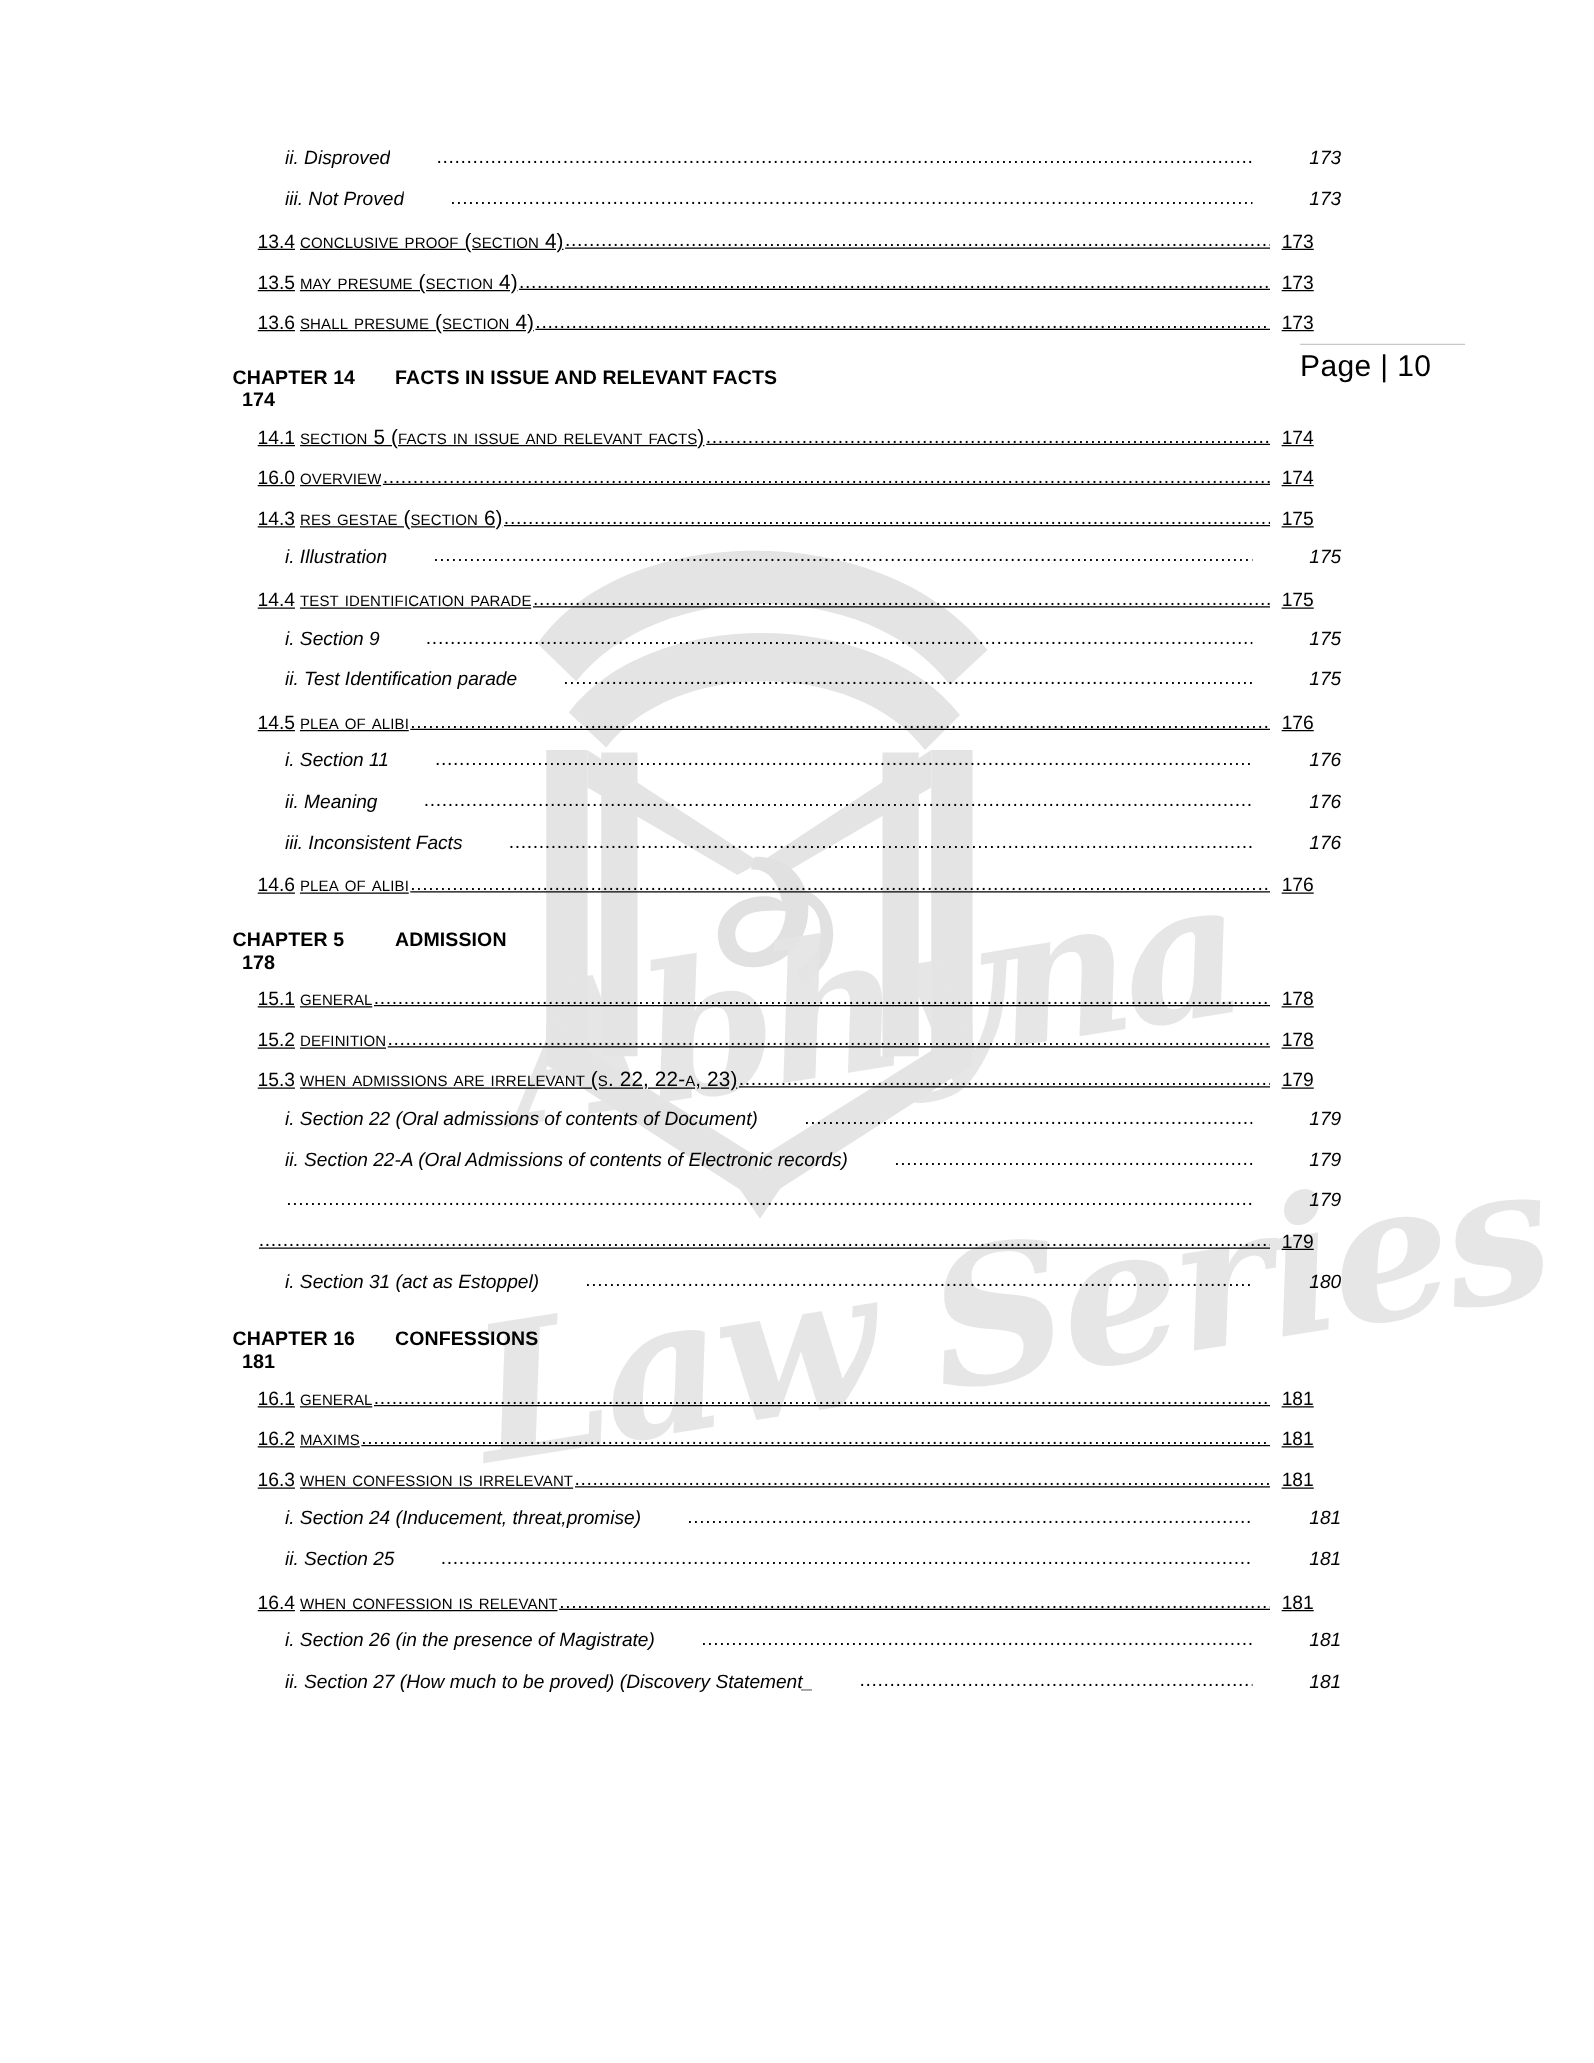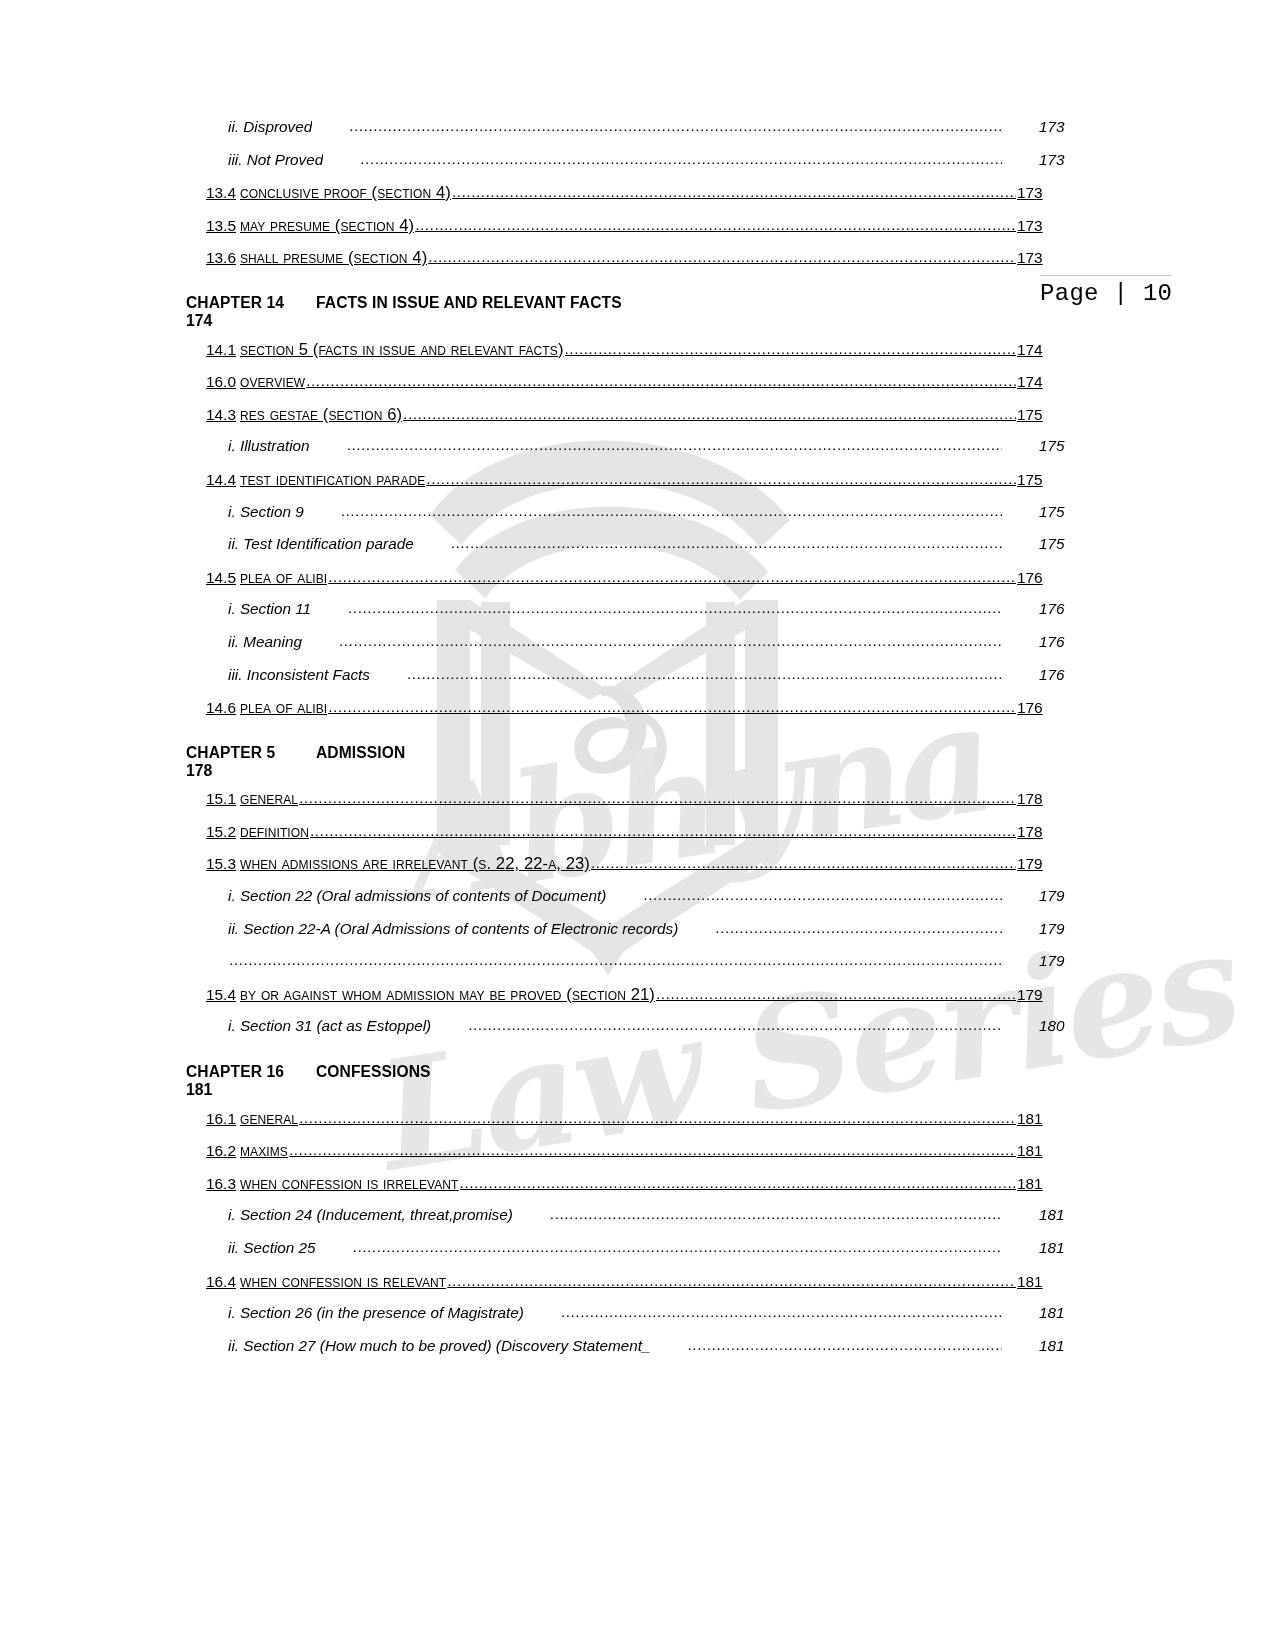--- a/index.html
+++ b/index.html
@@ -65,21 +65,21 @@
     font-size: 15.5px;
     letter-spacing: 0.5px;
     color: #000;
     margin: 0 1px;
     position: relative;
     top: -1px;
   }
 
   .pg {
     flex: 0 0 auto;
-    text-align: left;
+    text-align: right;
     min-width: 34px;
     font-size: 15.5px;
   }
 
   
   .lvl-chapter { padding-left: 0px; }
   .lvl-chapter .toc-label {
     font-weight: bold;
     font-size: 15.6px;
     letter-spacing: 0.1px;
@@ -128,21 +128,21 @@
     width: 160px;
     z-index: 4;
   }
   .page-badge .rule {
     width: 132px;
     height: 1px;
     background: #c8c8c8;
     margin-bottom: 4px;
   }
   .page-badge .txt {
-    font-family: Liberation Mono, monospace;
+    font-family: Liberation Sans, sans-serif;
     font-size: 24px;
     color: #000;
     letter-spacing: 0.3px;
   }
 </style>
 </head>
 <body>
 
 <div class="page">
 
@@ -370,24 +370,20 @@
           <span class="subtitle">ii. Section 22-A  (Oral Admissions of contents of Electronic records)</span>
         </div>
         <div class="dots">................................................................................................................................................................................................................................................................................................................................................................................................................</div>
         <div class="pg">179</div>
       </div>
       <div class="toc-row lvl-sub">
         <div class="dots">................................................................................................................................................................................................................................................................................................................................................................................................................</div>
         <div class="pg">179</div>
       </div>
       <div class="toc-row lvl-section">
-        <div class="toc-label">
-          <span class="secnum">15.4</span>
-          <span class="sectitle">By or against whom admission may be proved (Section 21)</span>
-        </div>
         <div class="dots">................................................................................................................................................................................................................................................................................................................................................................................................................</div>
         <div class="pg">179</div>
       </div>
       <div class="toc-row lvl-sub">
         <div class="toc-label">
           <span class="subtitle">i. Section 31 (act as Estoppel)</span>
         </div>
         <div class="dots">................................................................................................................................................................................................................................................................................................................................................................................................................</div>
         <div class="pg">180</div>
       </div>

